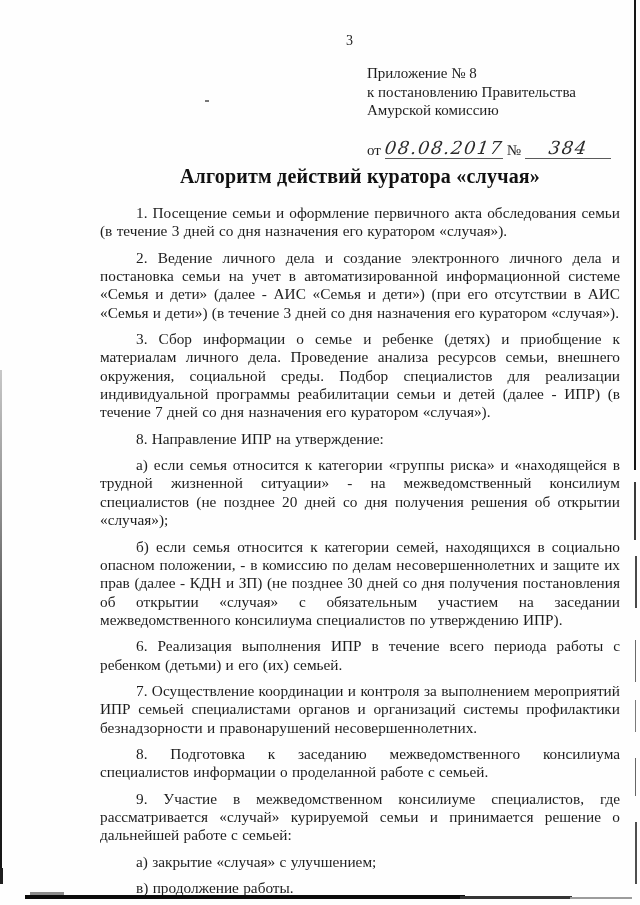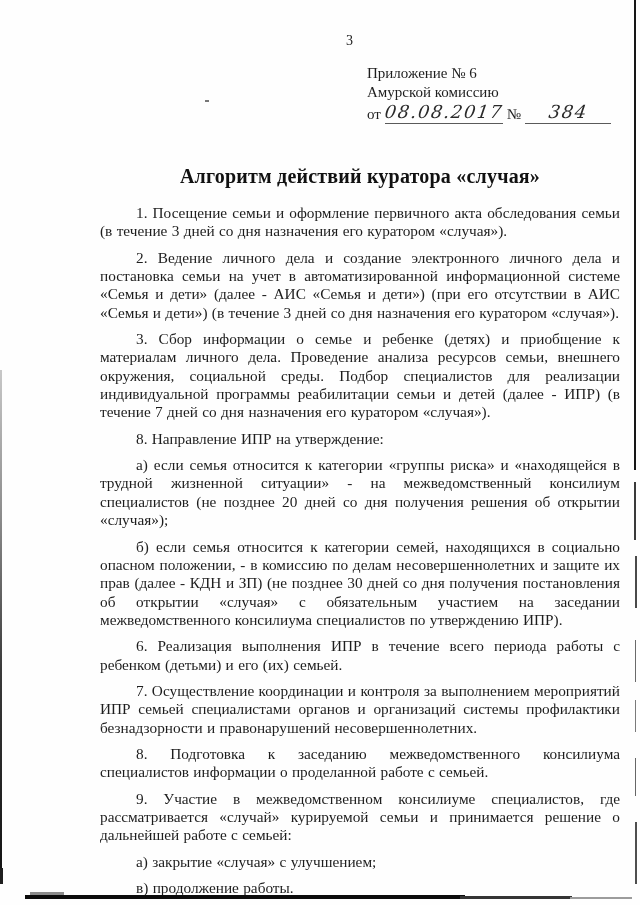--- a/index.html
+++ b/index.html
@@ -24,21 +24,21 @@
     top: 64px;
     left: 367px;
     font-size: 15px;
     line-height: 18.5px;
     color: #1e1e1e;
   }
   .header-line { white-space: nowrap; }
   .date-line {
     display: flex;
     align-items: flex-end;
-    margin-top: 1px;
+    margin-top: 18px;
     font-size: 15px;
     white-space: nowrap;
   }
   .hand-slot {
     display: inline-block;
     border-bottom: 1.5px solid #5a5a5a;
     text-align: center;
     margin: 0 4px;
     padding-bottom: 1px;
   }
@@ -100,21 +100,22 @@
   .speck { left: 205px; top: 100px; width: 4px; height: 2px; background: #777; }
 </style>
 </head>
 <body>
 
 <div class="page">
 
   <div class="page-number">3</div>
 
   <div class="header-block">
-    <div class="header-line">Приложение № 6</div>
+    <div class="header-line">Приложение № 8</div>
+    <div class="header-line">к постановлению Правительства</div>
     <div class="header-line">Амурской комиссию</div>
     <div class="date-line">
       <span>от</span>
       <span class="hand-slot slot-date"><span class="handwriting">08.08.2017</span></span>
       <span>№</span>
       <span class="hand-slot slot-num"><span class="handwriting">384</span></span>
     </div>
   </div>
 
   <div class="doc-title">Алгоритм действий куратора «случая»</div>

